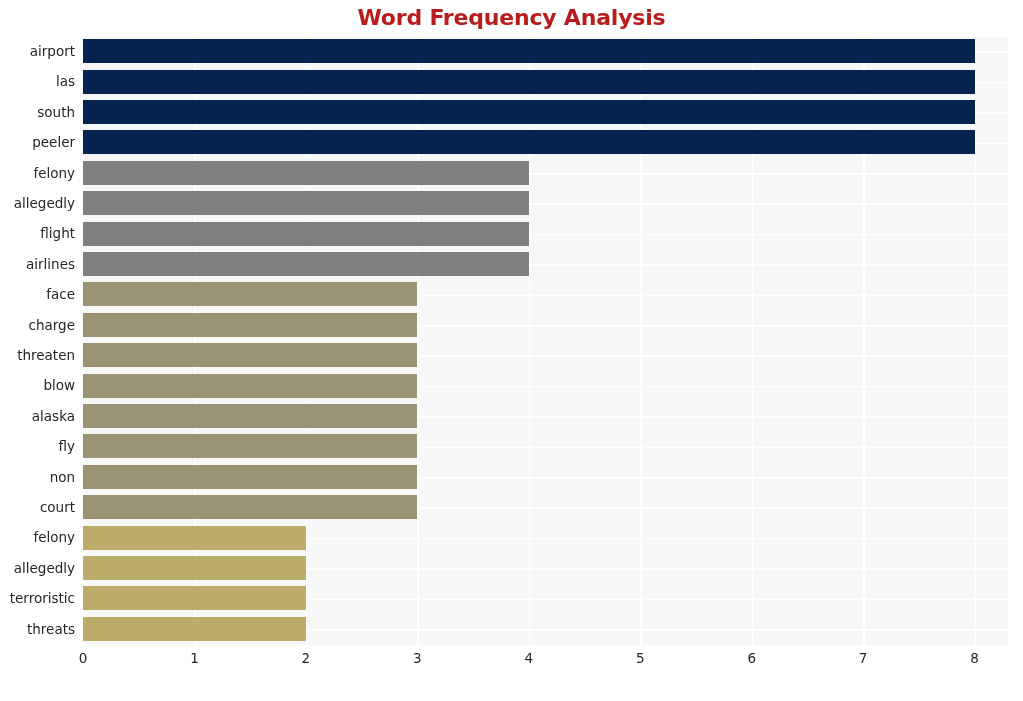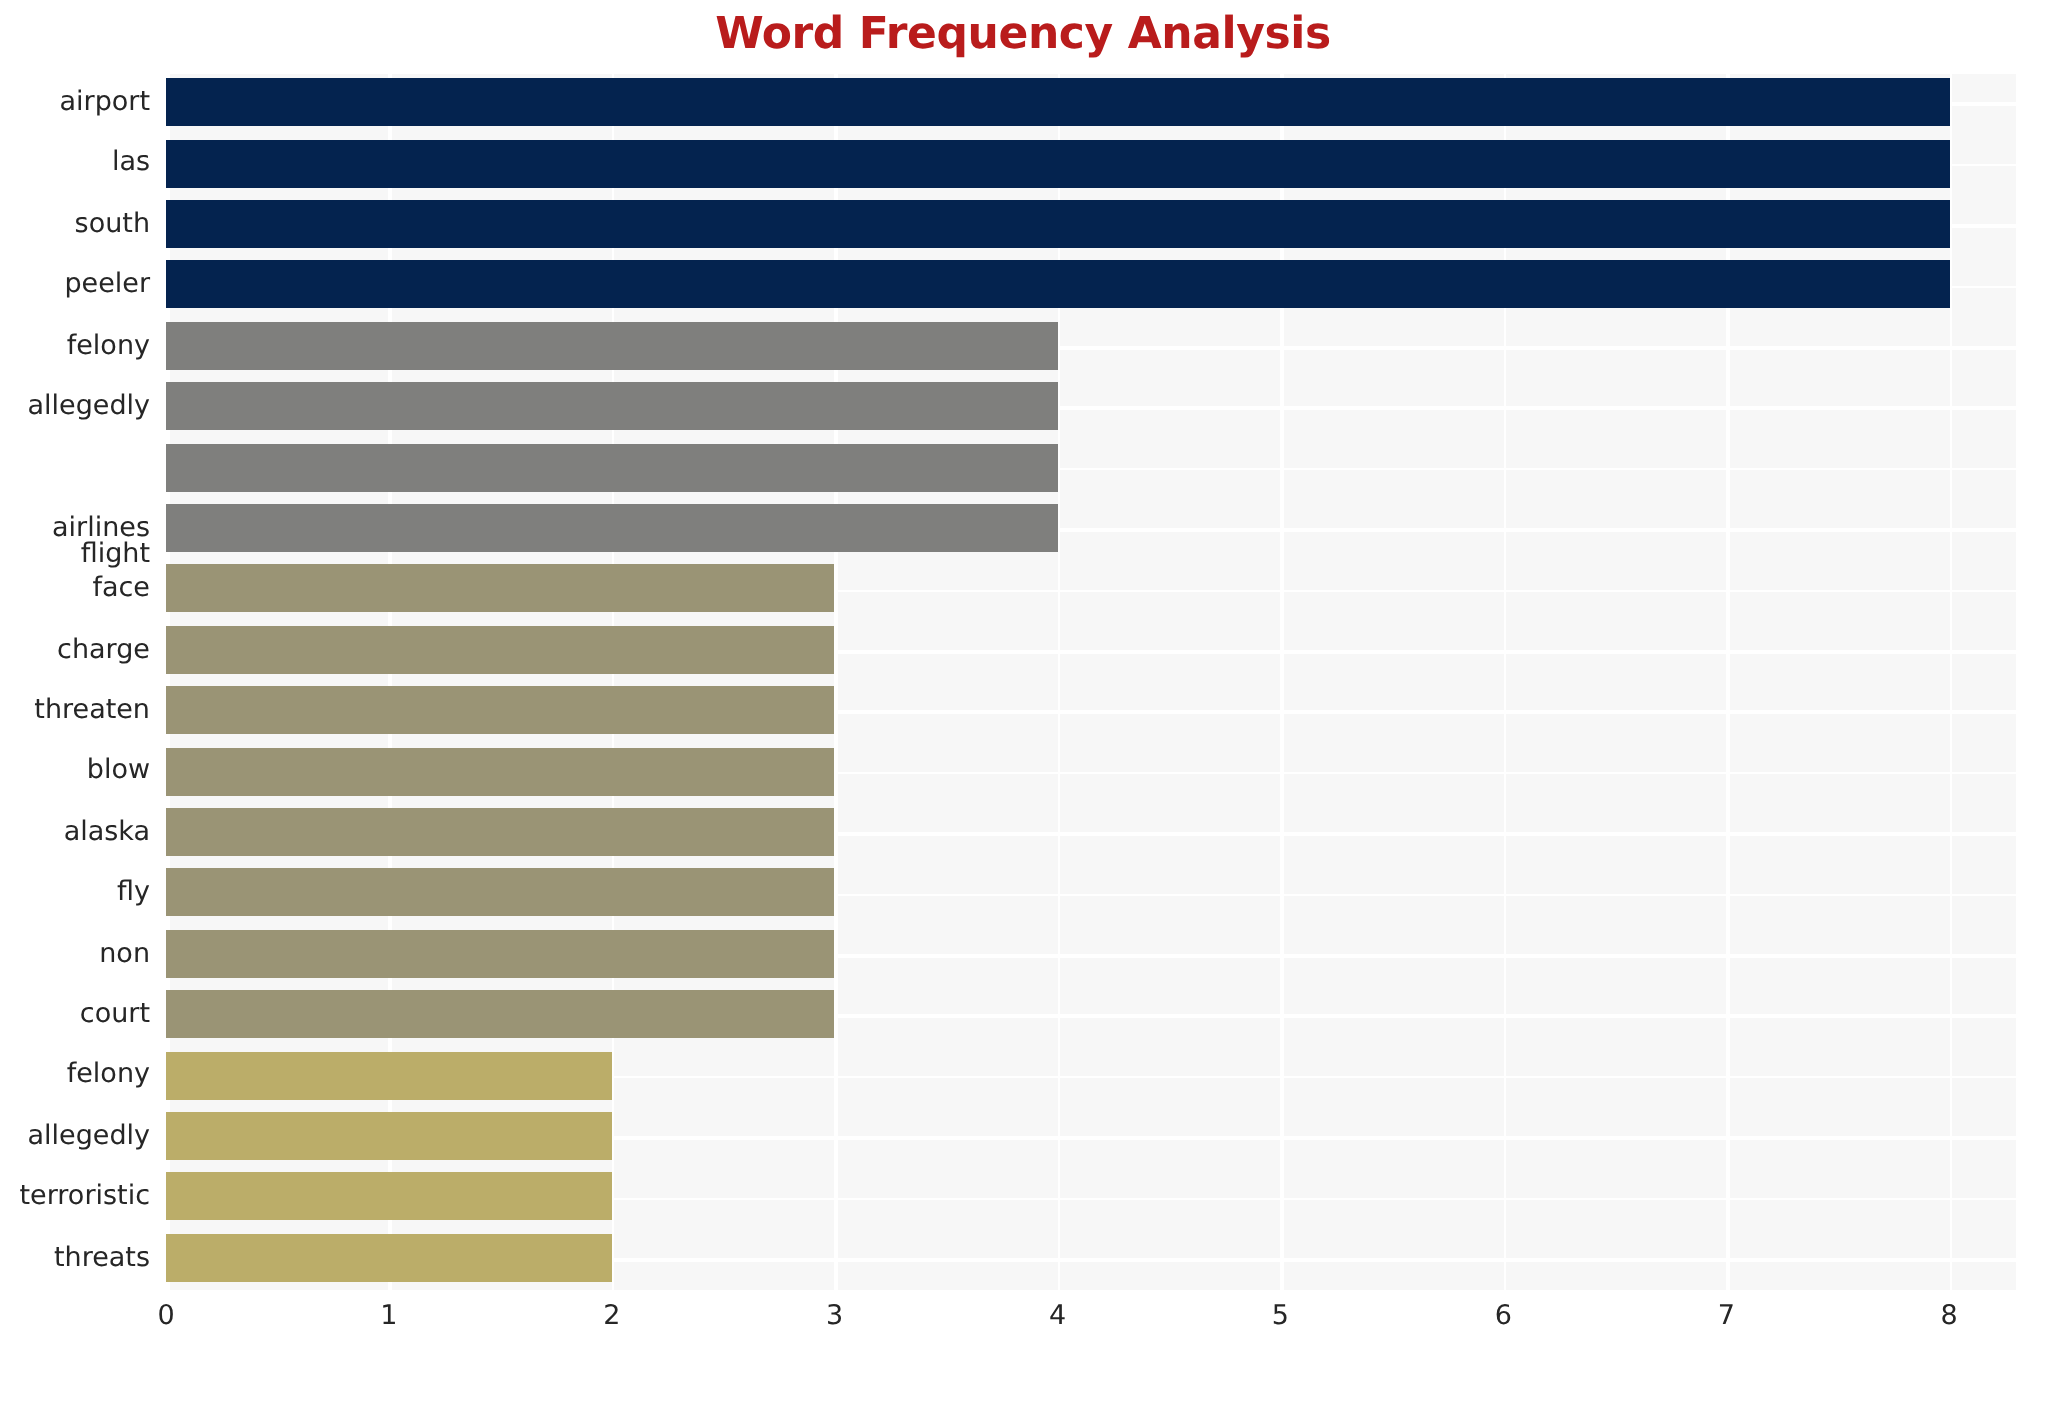--- a/index.html
+++ b/index.html
@@ -228,21 +228,21 @@
       </div>
     </div>
 
   <div class="ylabels" id="ylabels">
       <div class="ylabel" style="top: 0px;">airport</div>
       <div class="ylabel" style="top: 30.4px;">las</div>
       <div class="ylabel" style="top: 60.8px;">south</div>
       <div class="ylabel" style="top: 91.2px;">peeler</div>
       <div class="ylabel" style="top: 121.6px;">felony</div>
       <div class="ylabel" style="top: 152px;">allegedly</div>
-      <div class="ylabel" style="top: 182.4px; margin-top: 44px;">flight</div>
+      <div class="ylabel" style="top: 182.4px;">flight</div>
       <div class="ylabel" style="top: 212.8px;">airlines</div>
       <div class="ylabel" style="top: 243.2px;">face</div>
       <div class="ylabel" style="top: 273.6px;">charge</div>
       <div class="ylabel" style="top: 304px; padding-left: 36px;">threaten</div>
       <div class="ylabel" style="top: 334.4px;">blow</div>
       <div class="ylabel" style="top: 364.8px;">alaska</div>
       <div class="ylabel" style="top: 395.2px;">fly</div>
       <div class="ylabel" style="top: 425.6px;">non</div>
       <div class="ylabel" style="top: 456px;">court</div>
       <div class="ylabel" style="top: 486.4px;">felony</div>

